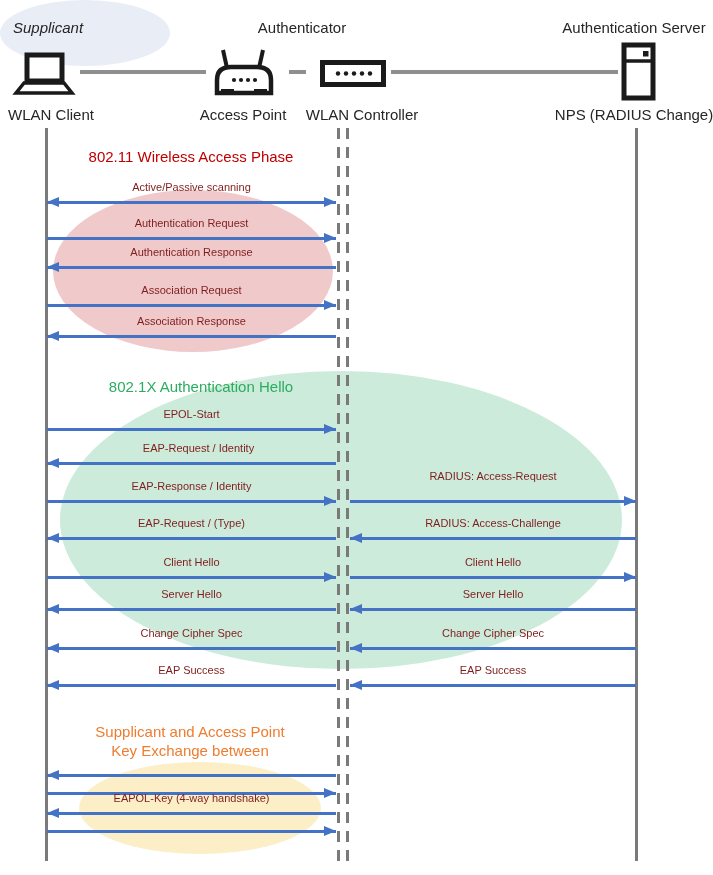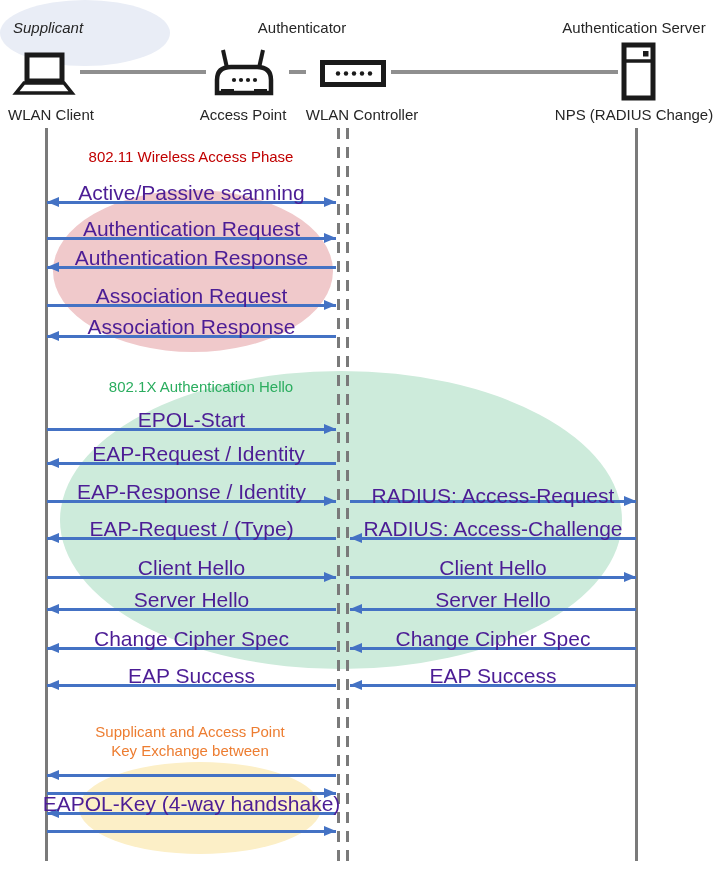--- a/index.html
+++ b/index.html
@@ -24,21 +24,21 @@
   .conn-1 { left:80px; width:126px; }
   .conn-2 { left:289px; width:17px; }
   .conn-3 { left:391px; width:227px; }
   .lifeline { position:absolute; top:128px; height:733px; width:3px; z-index:2; }
   .solidline { background:#7a7a7a; }
   .dashline { background:repeating-linear-gradient(to bottom, #7a7a7a 0 11px, transparent 11px 19px); }
   .ll-left { left:45px; } .ll-ca { left:337px; } .ll-cb { left:346px; } .ll-right { left:635px; }
   .phase-title { position:absolute; font-size:15px; line-height:19px; text-align:center; transform:translateX(-50%); white-space:nowrap; z-index:4; }
   .msg-line { position:absolute; height:2.5px; z-index:4; }
   .msg-head { position:absolute; width:0; height:0; border-top:5.5px solid transparent; border-bottom:5.5px solid transparent; z-index:4; }
-  .msg-label { position:absolute; transform:translateX(-50%); font-size:21px; white-space:nowrap; color:#4c1d95; z-index:5; }
+  .msg-label { position:absolute; transform:translateX(-50%); font-size:11px; white-space:nowrap; color:#7f1d1d; z-index:5; }
 </style>
 </head>
 <body>
 
 <div class="canvas">
 
   <div class="role-label role-0">Supplicant</div>
   <div class="role-label role-1">Authenticator</div>
   <div class="role-label role-2">Authentication Server</div>
 
@@ -123,21 +123,21 @@
       <div class="msg-head" style="left: 324px; top: 423.5px; border-left: 12px solid rgb(68, 114, 196);"></div>
       <div class="msg-label" style="left: 191.5px; top: 408px;">EPOL-Start</div>
       <div class="msg-line" style="left: 47px; top: 462px; width: 289px; background: rgb(68, 114, 196);"></div>
       <div class="msg-head" style="left: 47px; top: 457.5px; border-right: 12px solid rgb(68, 114, 196);"></div>
       <div class="msg-label" style="left: 191.5px; top: 442px; margin-left: 7px;">EAP-Request / Identity</div>
       <div class="msg-line" style="left: 47px; top: 500px; width: 289px; background: rgb(68, 114, 196);"></div>
       <div class="msg-head" style="left: 324px; top: 495.5px; border-left: 12px solid rgb(68, 114, 196);"></div>
       <div class="msg-label" style="left: 191.5px; top: 480px;">EAP-Response / Identity</div>
       <div class="msg-line" style="left: 350px; top: 500px; width: 286px; background: rgb(68, 114, 196);"></div>
       <div class="msg-head" style="left: 624px; top: 495.5px; border-left: 12px solid rgb(68, 114, 196);"></div>
-      <div class="msg-label" style="left: 493px; top: 484px;">RADIUS: Access-Request</div>
+      <div class="msg-label" style="left: 493px; top: 470px;">RADIUS: Access-Request</div>
       <div class="msg-line" style="left: 47px; top: 537px; width: 289px; background: rgb(68, 114, 196);"></div>
       <div class="msg-head" style="left: 47px; top: 532.5px; border-right: 12px solid rgb(68, 114, 196);"></div>
       <div class="msg-label" style="left: 191.5px; top: 517px;">EAP-Request / (Type)</div>
       <div class="msg-line" style="left: 350px; top: 537px; width: 286px; background: rgb(68, 114, 196);"></div>
       <div class="msg-head" style="left: 350px; top: 532.5px; border-right: 12px solid rgb(68, 114, 196);"></div>
       <div class="msg-label" style="left: 493px; top: 517px;">RADIUS: Access-Challenge</div>
       <div class="msg-line" style="left: 47px; top: 576px; width: 289px; background: rgb(68, 114, 196);"></div>
       <div class="msg-head" style="left: 324px; top: 571.5px; border-left: 12px solid rgb(68, 114, 196);"></div>
       <div class="msg-label" style="left: 191.5px; top: 556px;">Client Hello</div>
       <div class="msg-line" style="left: 350px; top: 576px; width: 286px; background: rgb(68, 114, 196);"></div>

